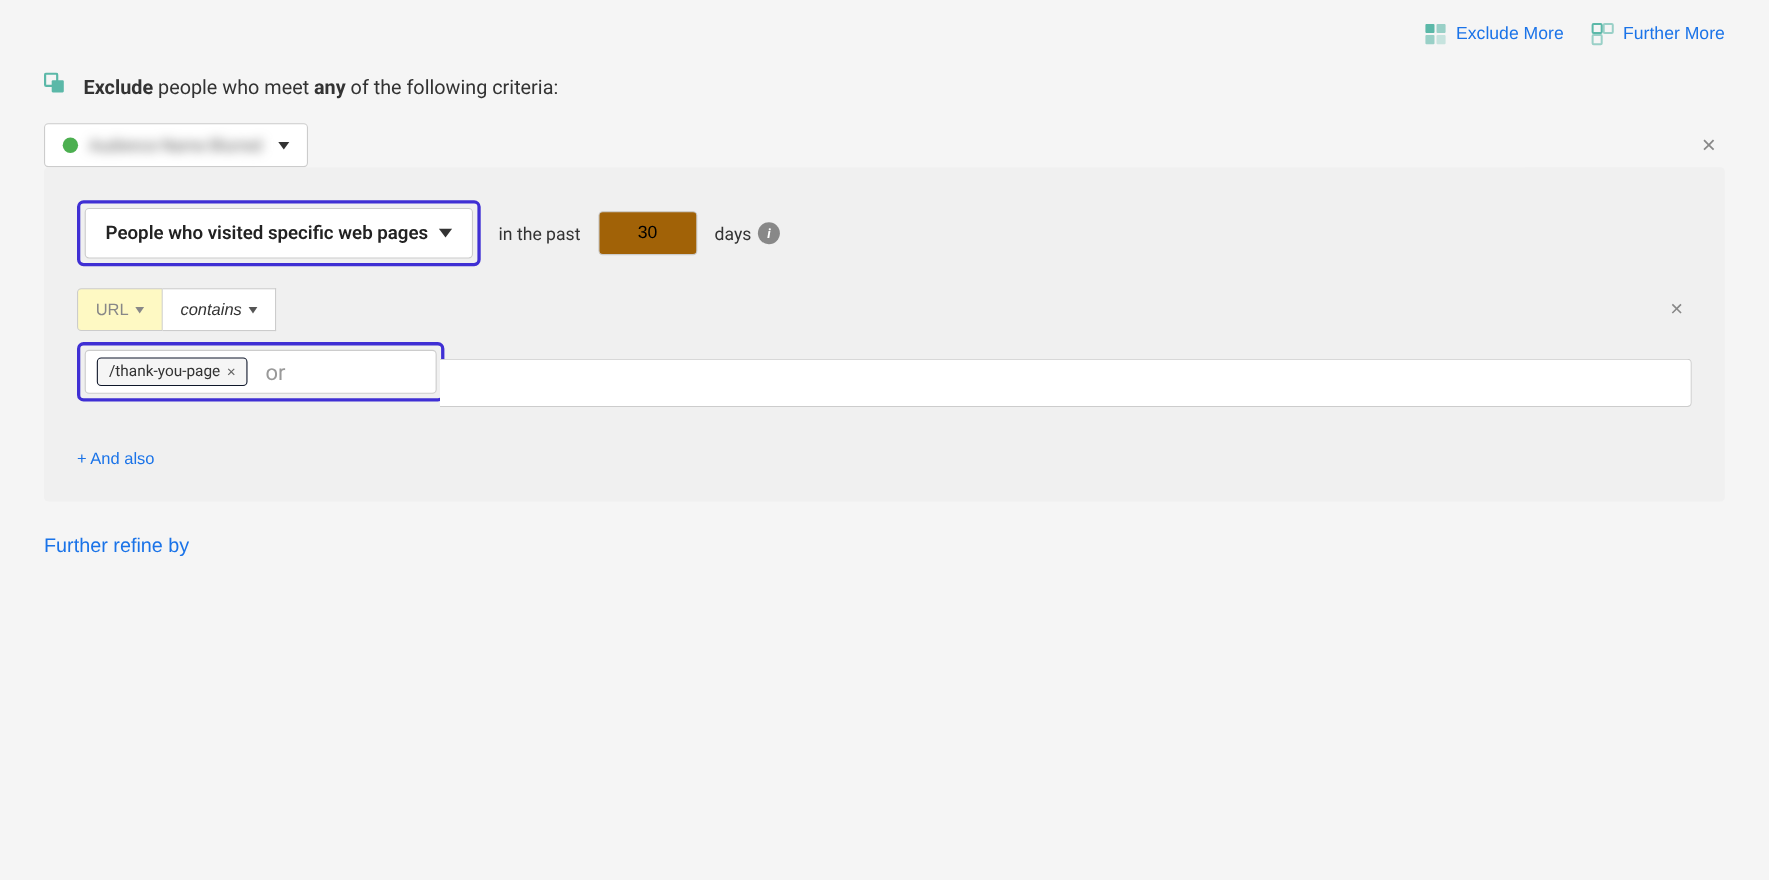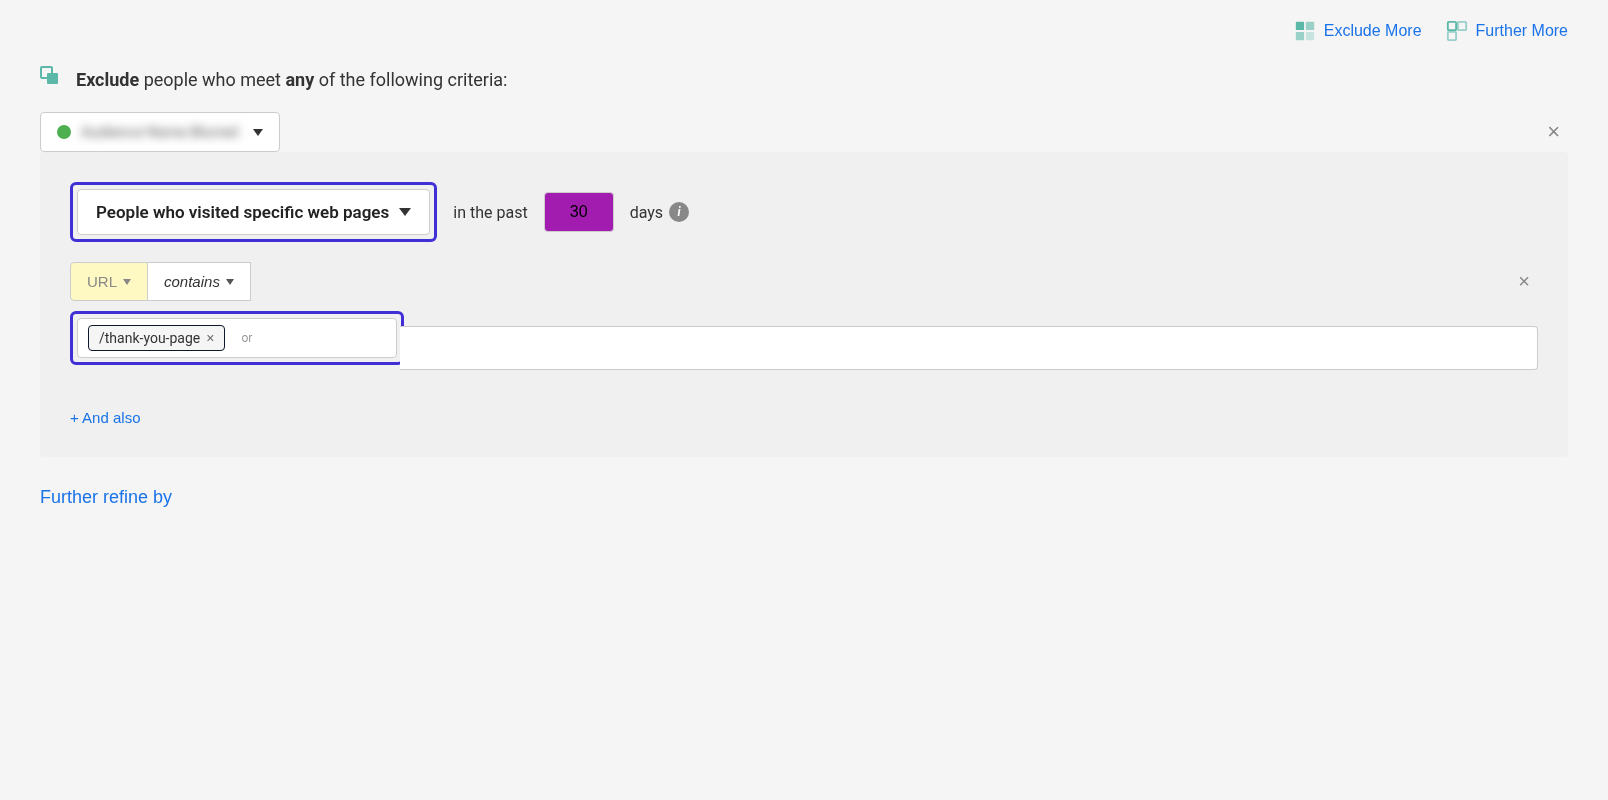--- a/index.html
+++ b/index.html
@@ -150,23 +150,23 @@
       font-size: 16px;
       color: #333;
       white-space: nowrap;
     }
 
     .days-input {
       border: 1px solid #ccc;
       border-radius: 4px;
       padding: 10px 12px;
       font-size: 16px;
-      width: 70px;
+      width: 90px;
       text-align: center;
-      background: #a21caf;
+      background: #a16207;
     }
 
     .days-label {
       font-size: 16px;
       color: #333;
       display: flex;
       align-items: center;
       gap: 6px;
     }
 
@@ -276,21 +276,21 @@
       font-size: 14px;
       color: #666;
       cursor: pointer;
       background: none;
       border: none;
       padding: 0;
       line-height: 1;
     }
 
     .or-label {
-      font-size: 12px;
+      font-size: 20px;
       color: #999;
       padding: 0 8px;
     }
 
     
     .and-also {
       color: #1a73e8;
       font-size: 15px;
       cursor: pointer;
       background: none;

